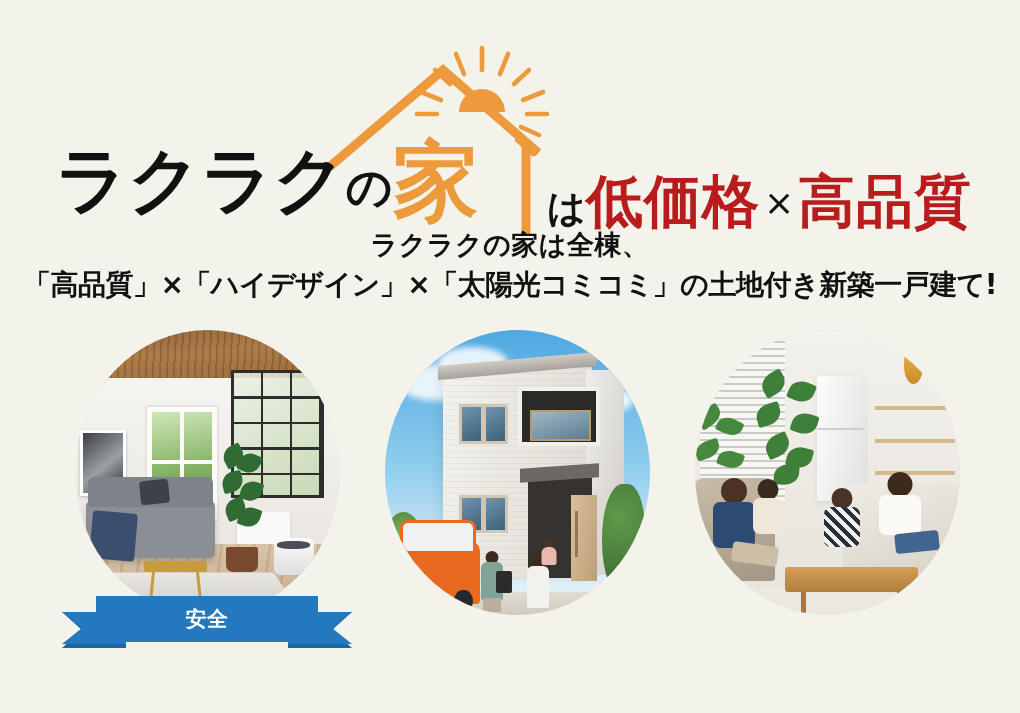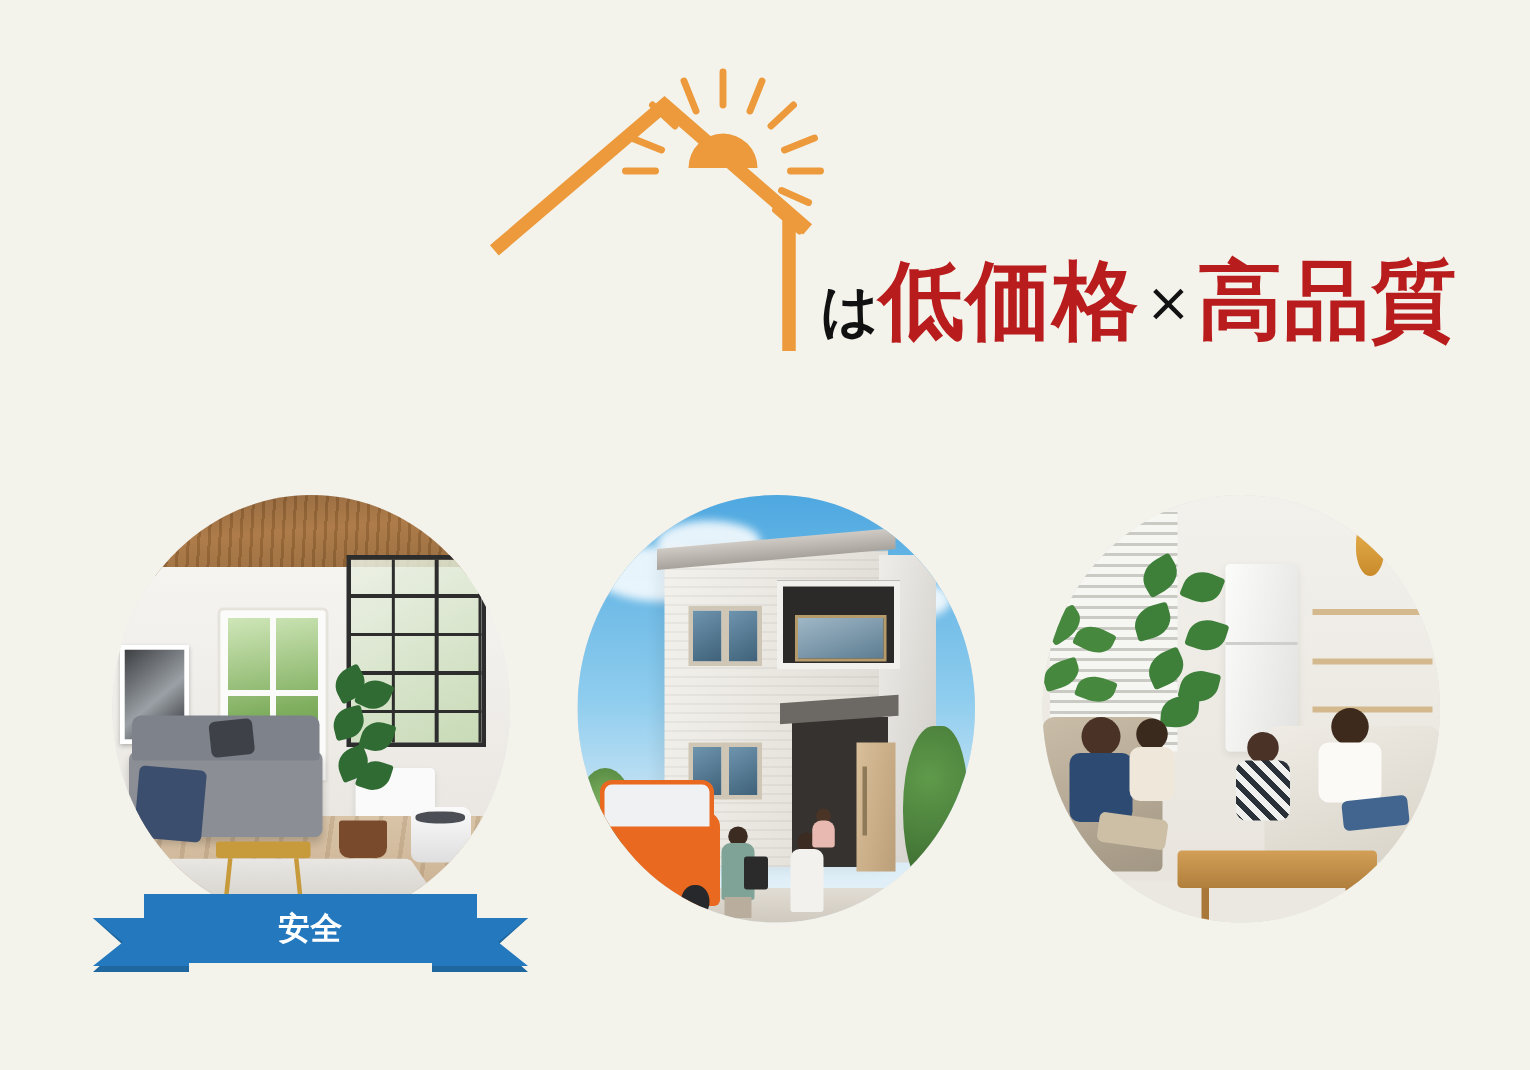--- a/index.html
+++ b/index.html
@@ -482,26 +482,33 @@
           <line x1="218" y1="58" x2="198" y2="66"></line>
           <line x1="92" y1="80" x2="112" y2="80"></line>
           <line x1="222" y1="80" x2="202" y2="80"></line>
           <line x1="214" y1="101" x2="196" y2="93"></line>
           <line x1="208" y1="120" x2="192" y2="106"></line>
         </g>
       </svg>
     </div>
 
 
+    <div class="brand-line">
+      <span class="brand-raku">ラクラク</span><span class="brand-no">の</span><span class="brand-ie">家</span>
+    </div>
 
     <div class="tagline">
       <span class="tag-wa">は</span><span class="tag-main">低価格</span><span class="tag-x">×</span><span class="tag-main">高品質</span>
     </div>
   </div>
 
+  <div class="subtitle">
+    <div class="sub-line1">ラクラクの家は全棟、</div>
+    <div class="sub-line2">「高品質」×「ハイデザイン」×「太陽光コミコミ」の土地付き新築一戸建て!</div>
+  </div>
 </div>
 
 <div class="cards">
 
   <div class="card c0">
     <div class="photo-circle">
       <div class="photo-inner s1">
         <div class="ceiling"></div>
         <div class="wall"></div>
         <div class="art"></div>

